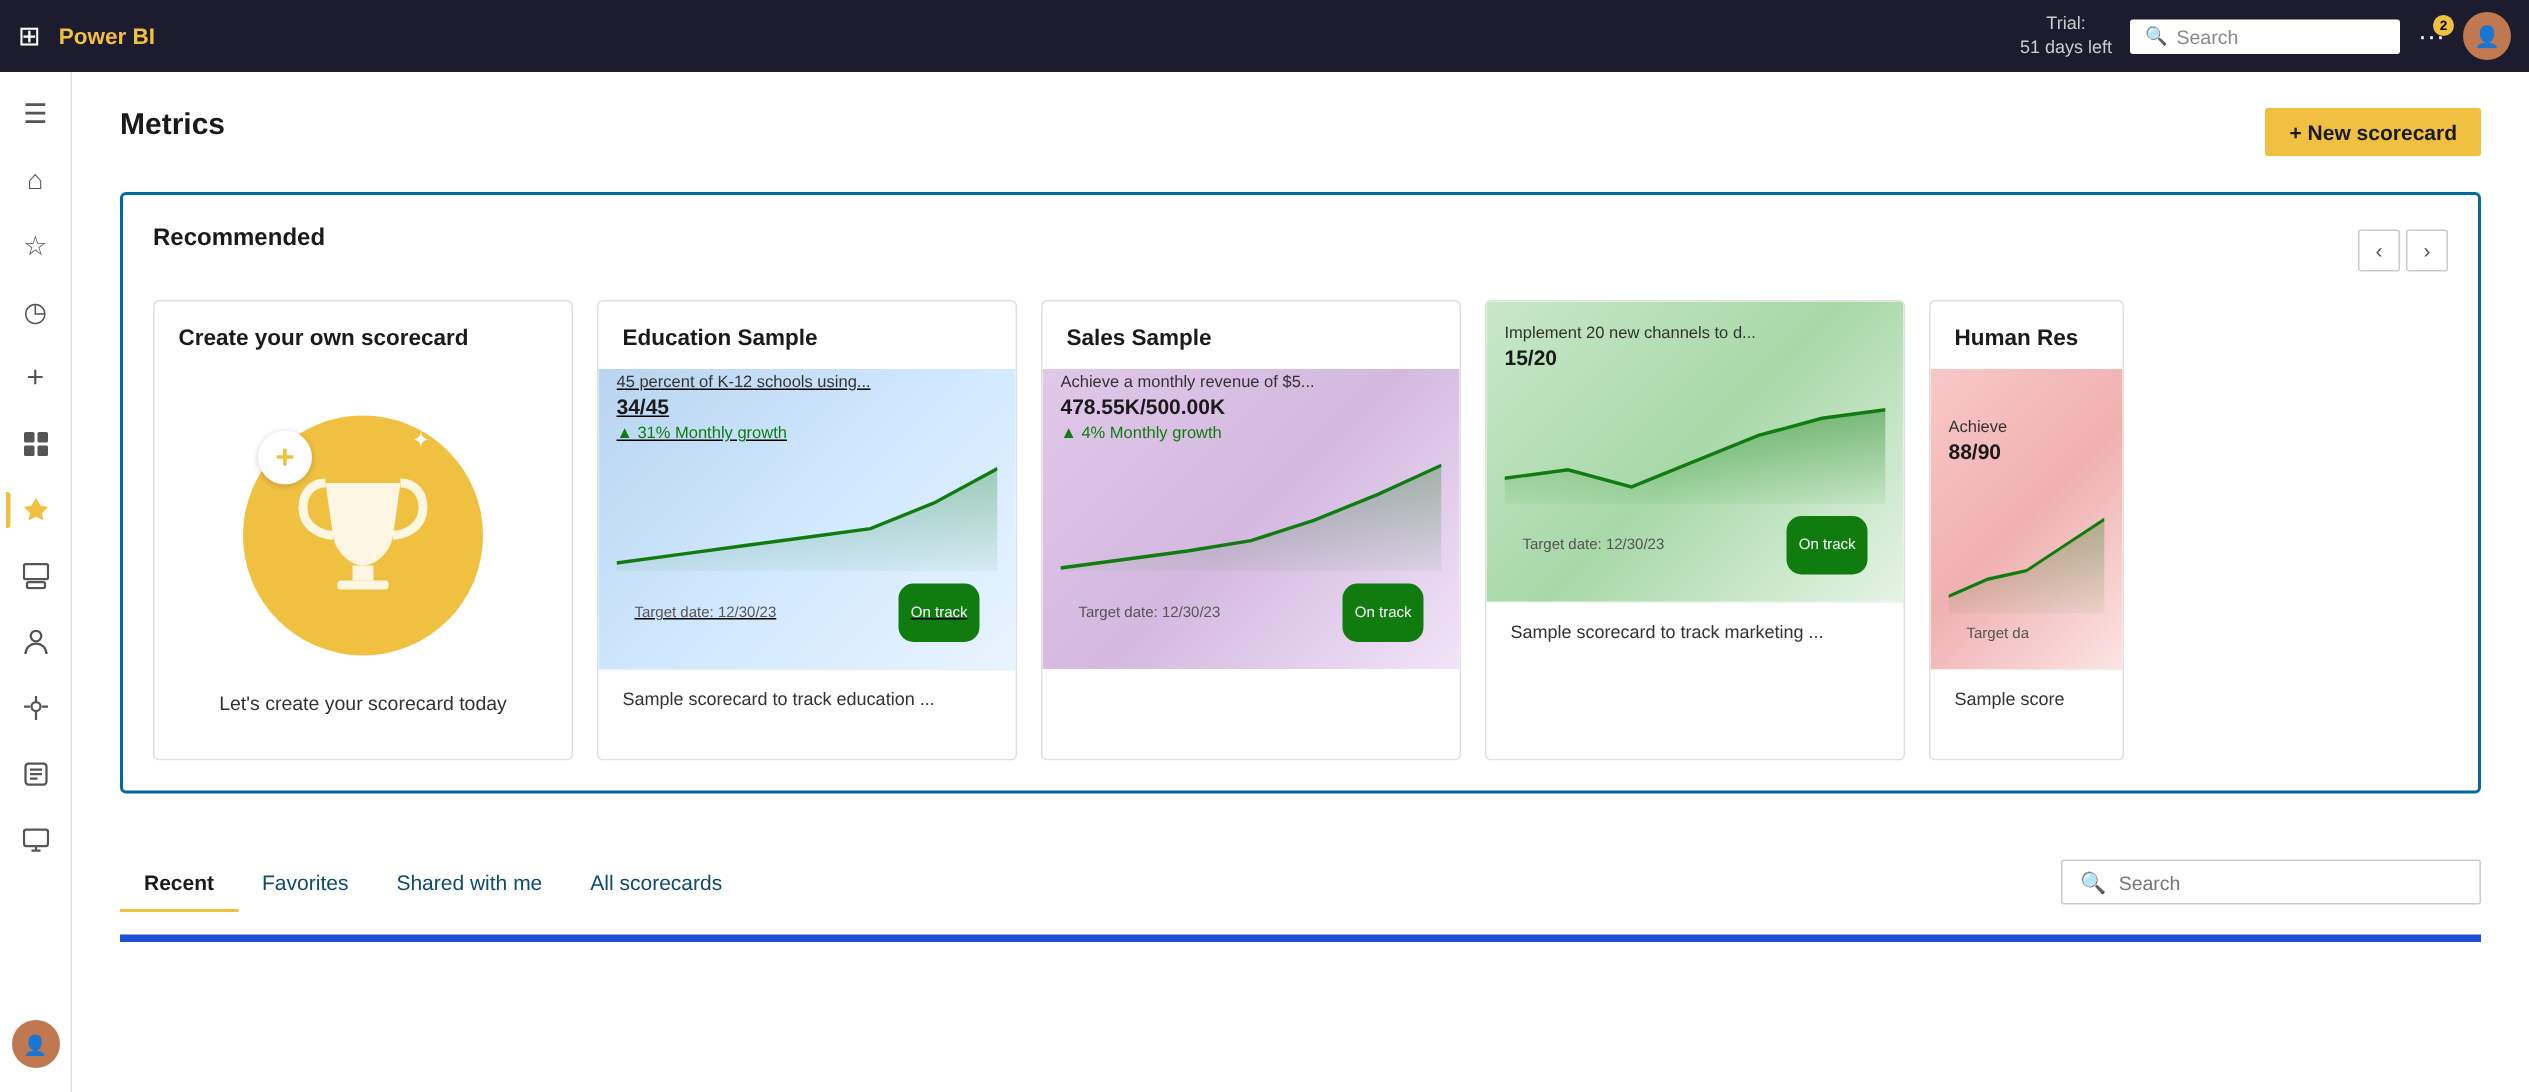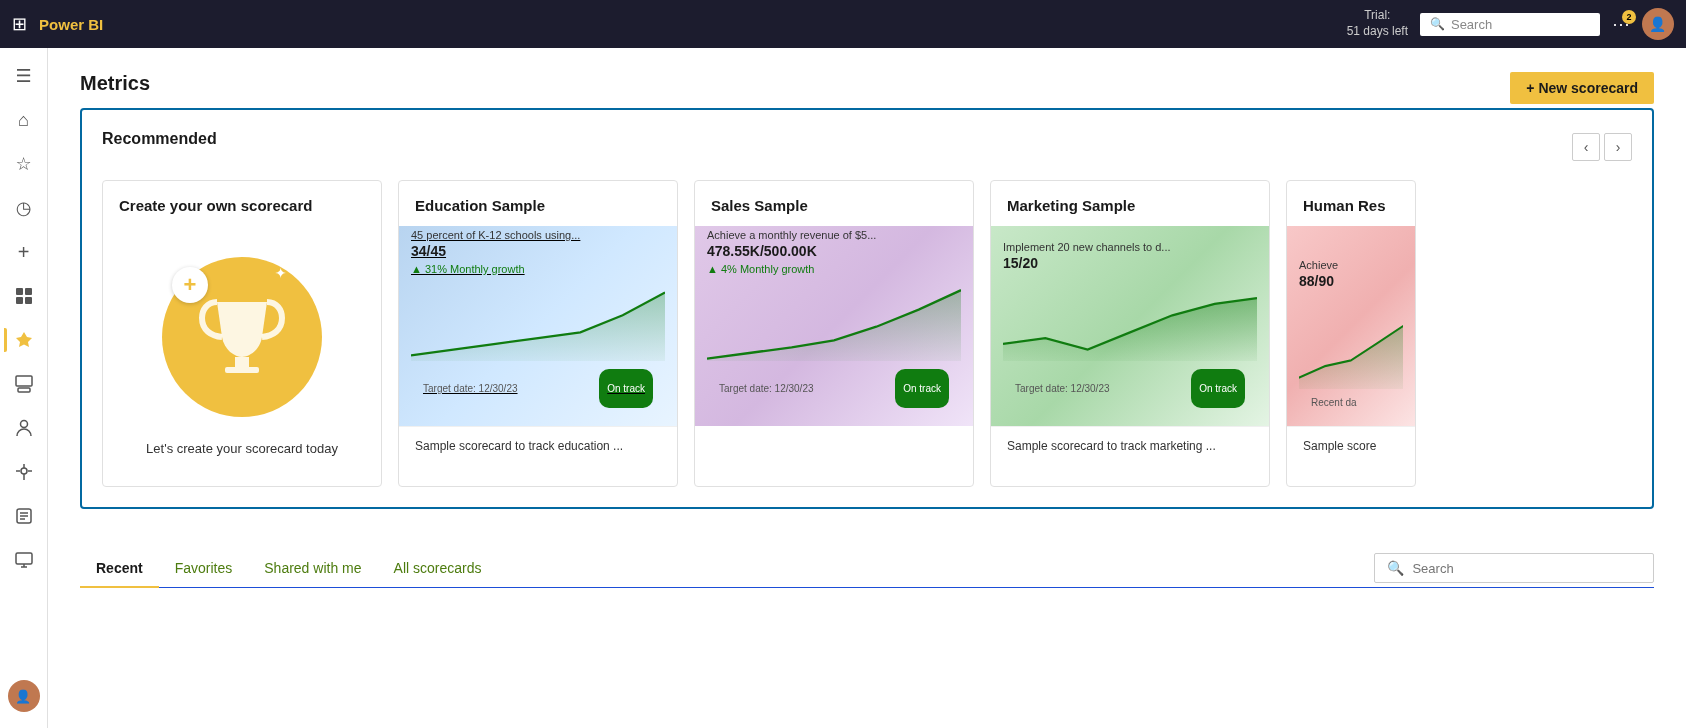--- a/index.html
+++ b/index.html
@@ -65,21 +65,21 @@
     }
     .sidebar-avatar {
       width: 32px; height: 32px; border-radius: 50%;
       background: #c07850; display: flex; align-items: center; justify-content: center;
       color: #fff; font-size: 13px; cursor: pointer; margin-top: auto; margin-bottom: 8px;
     }
 
     
     .content { flex: 1; overflow-y: auto; padding: 24px 32px; background: #fff; }
 
-    .page-header { display: flex; align-items: flex-start; justify-content: space-between; margin-bottom: 4px; }
+    .page-header { display: flex; align-items: flex-start; justify-content: space-between; margin-bottom: 24px; }
     .page-title { font-size: 20px; font-weight: 600; color: #1a1a1a; margin-bottom: 6px; }
     .page-subtitle { font-size: 13px; color: #555; }
 
     .new-scorecard-btn {
       display: flex; align-items: center; gap: 6px;
       background: #f0c040; border: none; border-radius: 2px;
       padding: 8px 16px; font-size: 14px; font-weight: 600; cursor: pointer; color: #1a1a1a;
       white-space: nowrap;
       text-align: right;
     }
@@ -164,24 +164,24 @@
     }
 
     .card-bottom-desc { padding: 12px 16px; font-size: 12px; color: #333; border-top: 1px solid #f0f0f0; }
 
     
     .partial-card { flex: 0 0 120px; }
     .partial-card .sample-card-visual { border-right: none; }
 
     
     .bottom-section { padding-top: 16px; }
-    .tabs-row { display: flex; align-items: center; justify-content: space-between; border-bottom: 1px solid #1d4ed8; padding-bottom: 0; }
+    .tabs-row { display: flex; align-items: center; justify-content: space-between; border-bottom: 5px solid #1d4ed8; padding-bottom: 16px; }
     .tabs { display: flex; gap: 0; }
     .tab {
-      padding: 10px 16px; font-size: 14px; cursor: pointer; color: #4d7c0f;
+      padding: 10px 16px; font-size: 14px; cursor: pointer; color: #0c4a6e;
       border-bottom: 2px solid transparent; position: relative; top: 1px;
     }
     .tab.active { color: #1a1a1a; border-bottom: 2px solid #f0c040; font-weight: 600; }
 
     .bottom-search {
       display: flex; align-items: center; border: 1px solid #ccc; border-radius: 2px;
       padding: 6px 12px; gap: 8px; width: 280px;
     }
     .bottom-search input { border: none; outline: none; font-size: 13px; width: 100%; }
     .search-icon { color: #666; font-size: 14px; }
@@ -355,23 +355,20 @@
               </div>
               <div class="card-footer">
                 <span class="target-date">Target date: 12/30/23</span>
                 <span class="on-track-badge">On track</span>
               </div>
             </div>
           </div>
         </div>
 
         <div class="scorecard-card">
-          <div class="card-header-area">
-            <div class="card-title">Marketing Sample</div>
-          </div>
           <div class="sample-card-visual marketing-bg">
             <div class="card-visual-content">
               <div class="metric-title">Implement 20 new channels to d...</div>
               <div class="metric-value">15/20</div>
               <div class="mini-chart" style="margin-top:10px;">
                 <svg viewBox="0 0 240 70" preserveAspectRatio="none">
                   <defs>
                       <linearGradient id="gr3" x1="0" y1="0" x2="0" y2="1">
                         <stop offset="0%" stop-color="#107c10" stop-opacity="0.4"></stop>
                         <stop offset="100%" stop-color="#107c10" stop-opacity="0.05"></stop>
@@ -404,21 +401,21 @@
                       <linearGradient id="gr4" x1="0" y1="0" x2="0" y2="1">
                         <stop offset="0%" stop-color="#107c10" stop-opacity="0.3"></stop>
                         <stop offset="100%" stop-color="#107c10" stop-opacity="0.05"></stop>
                       </linearGradient>
                     </defs>
                   <path d="M0 60 L60 50 L120 45 L180 30 L240 15 L240 70 L0 70 Z" fill="url(#gr4)"></path>
                   <path d="M0 60 L60 50 L120 45 L180 30 L240 15" fill="none" stroke="#107c10" stroke-width="2"></path>
                 </svg>
               </div>
               <div class="card-footer">
-                <span class="target-date">Recent da</span>
+                <span class="target-date">Target da</span>
               </div>
             </div>
           </div>
           <div class="card-bottom-desc">Sample score</div>
         </div>
 
       </div>
     </div>
 
     <div class="bottom-section">

